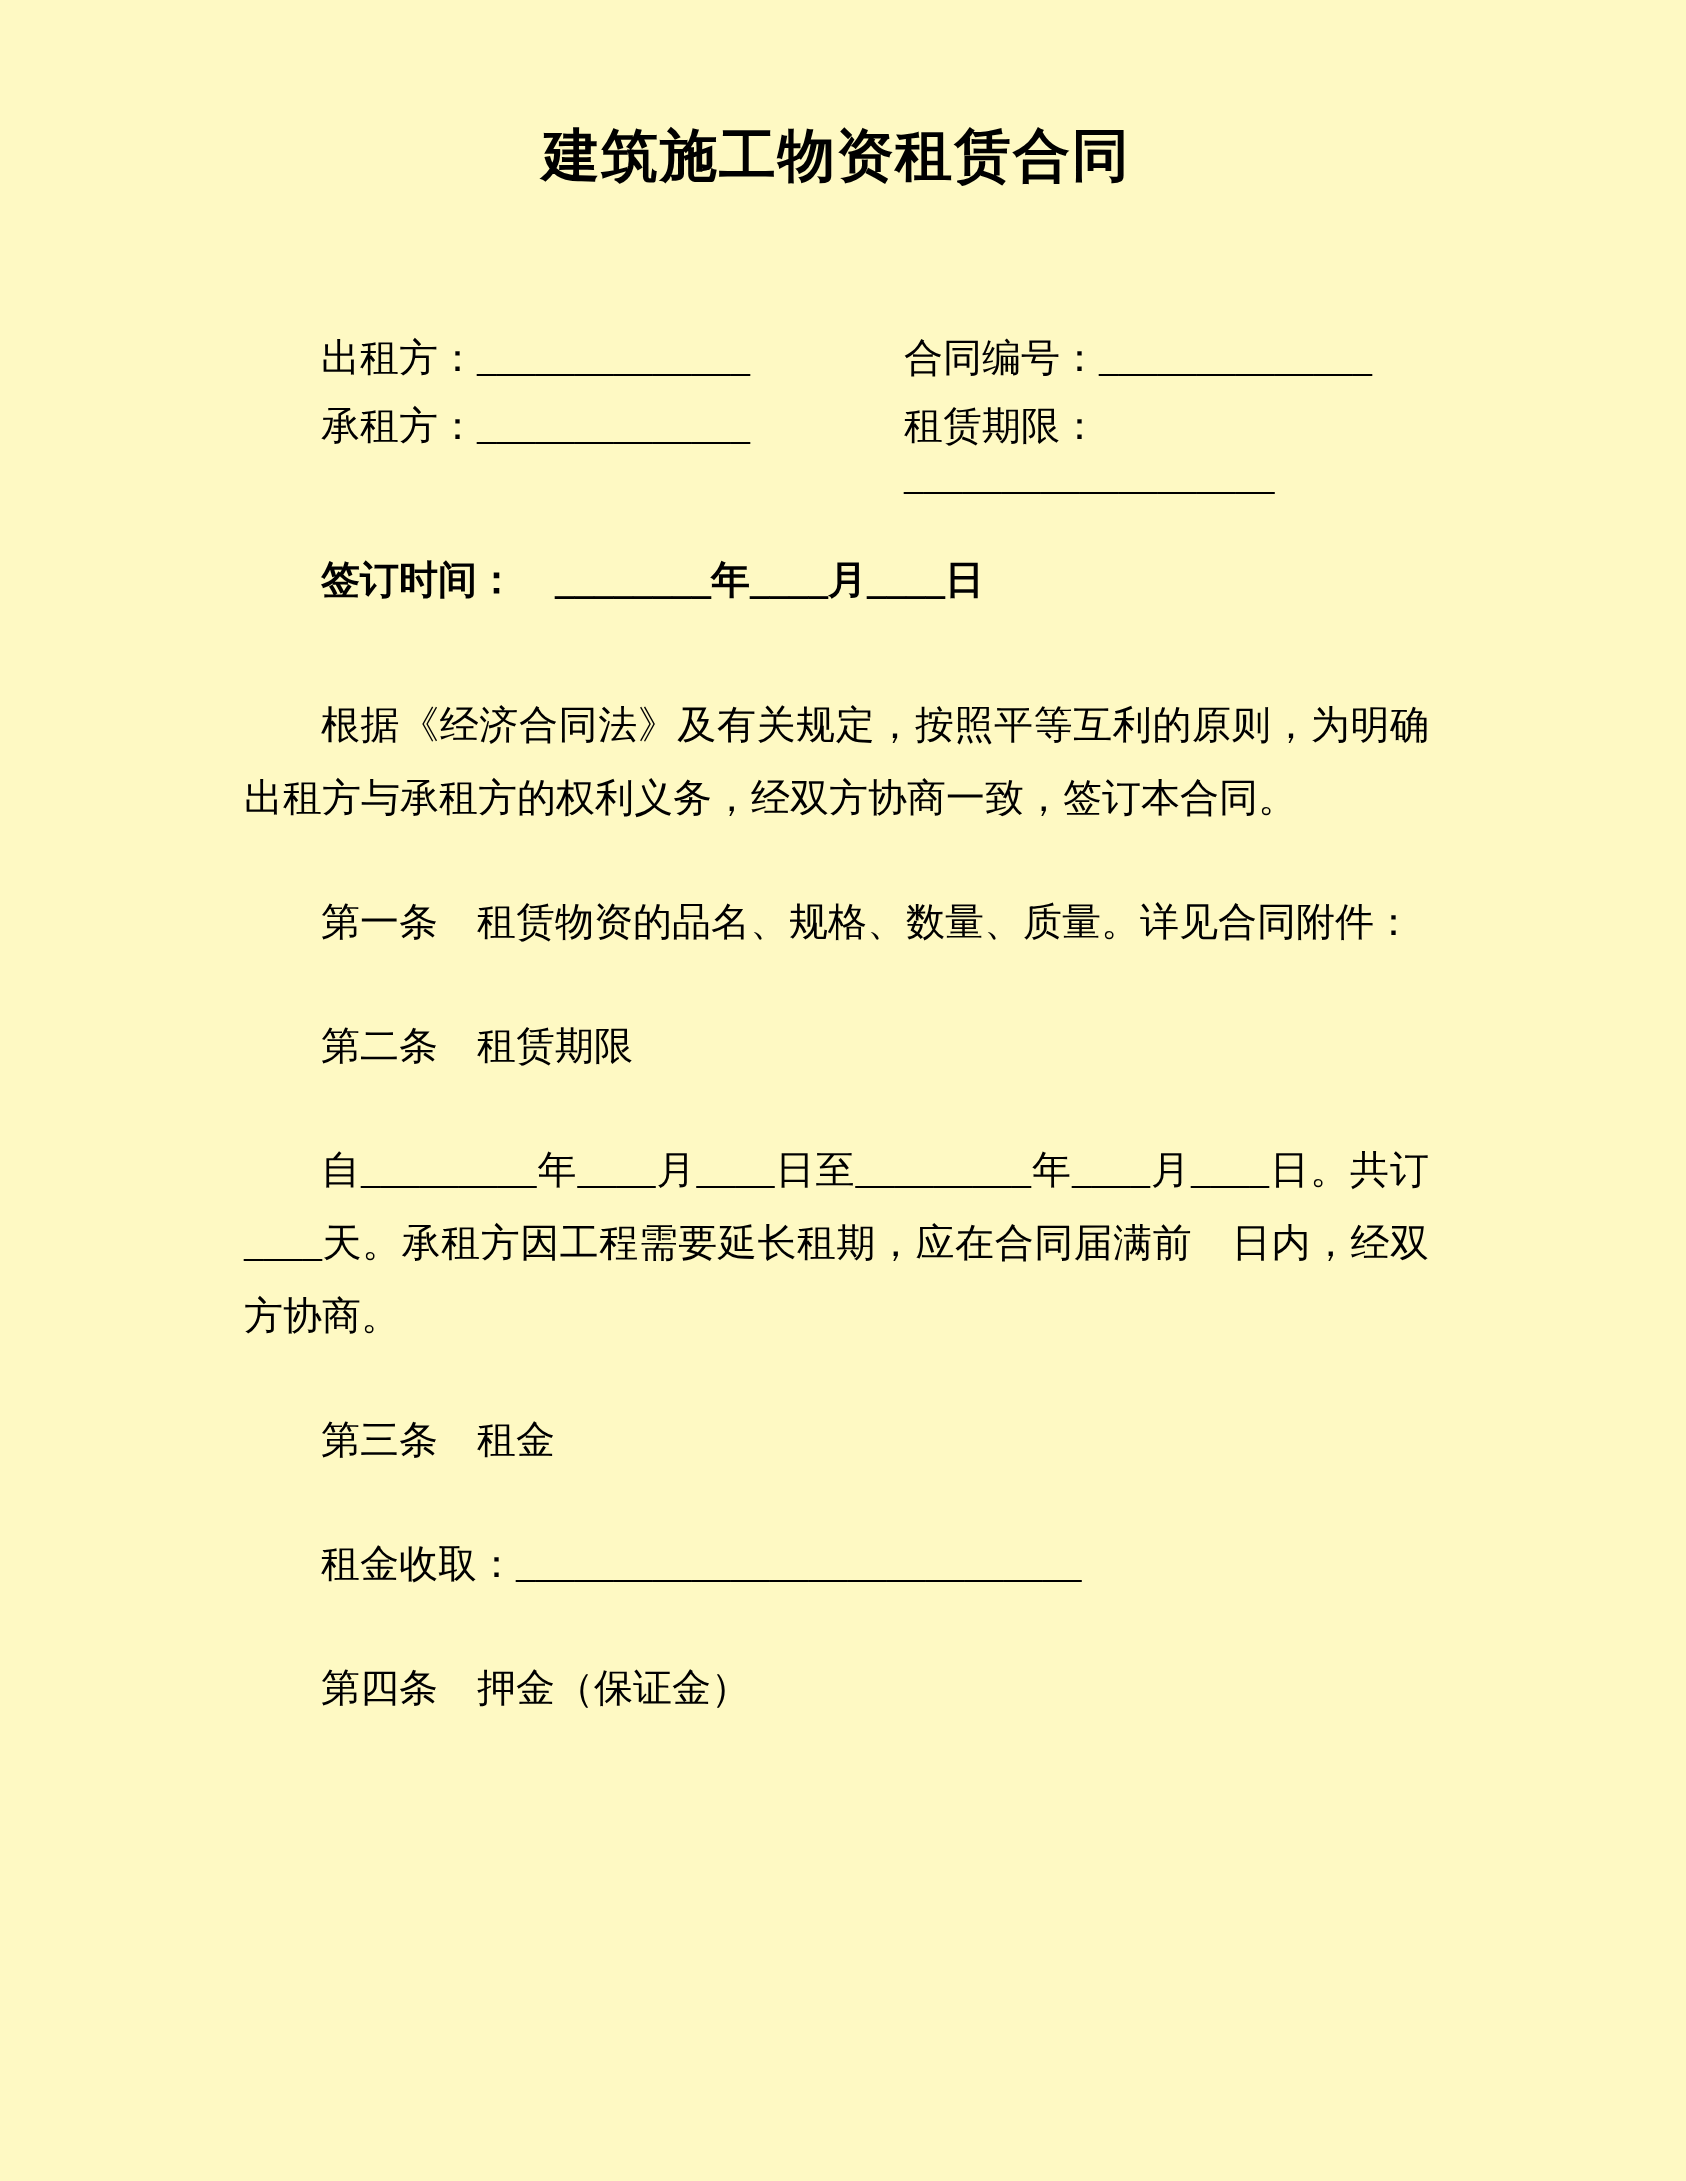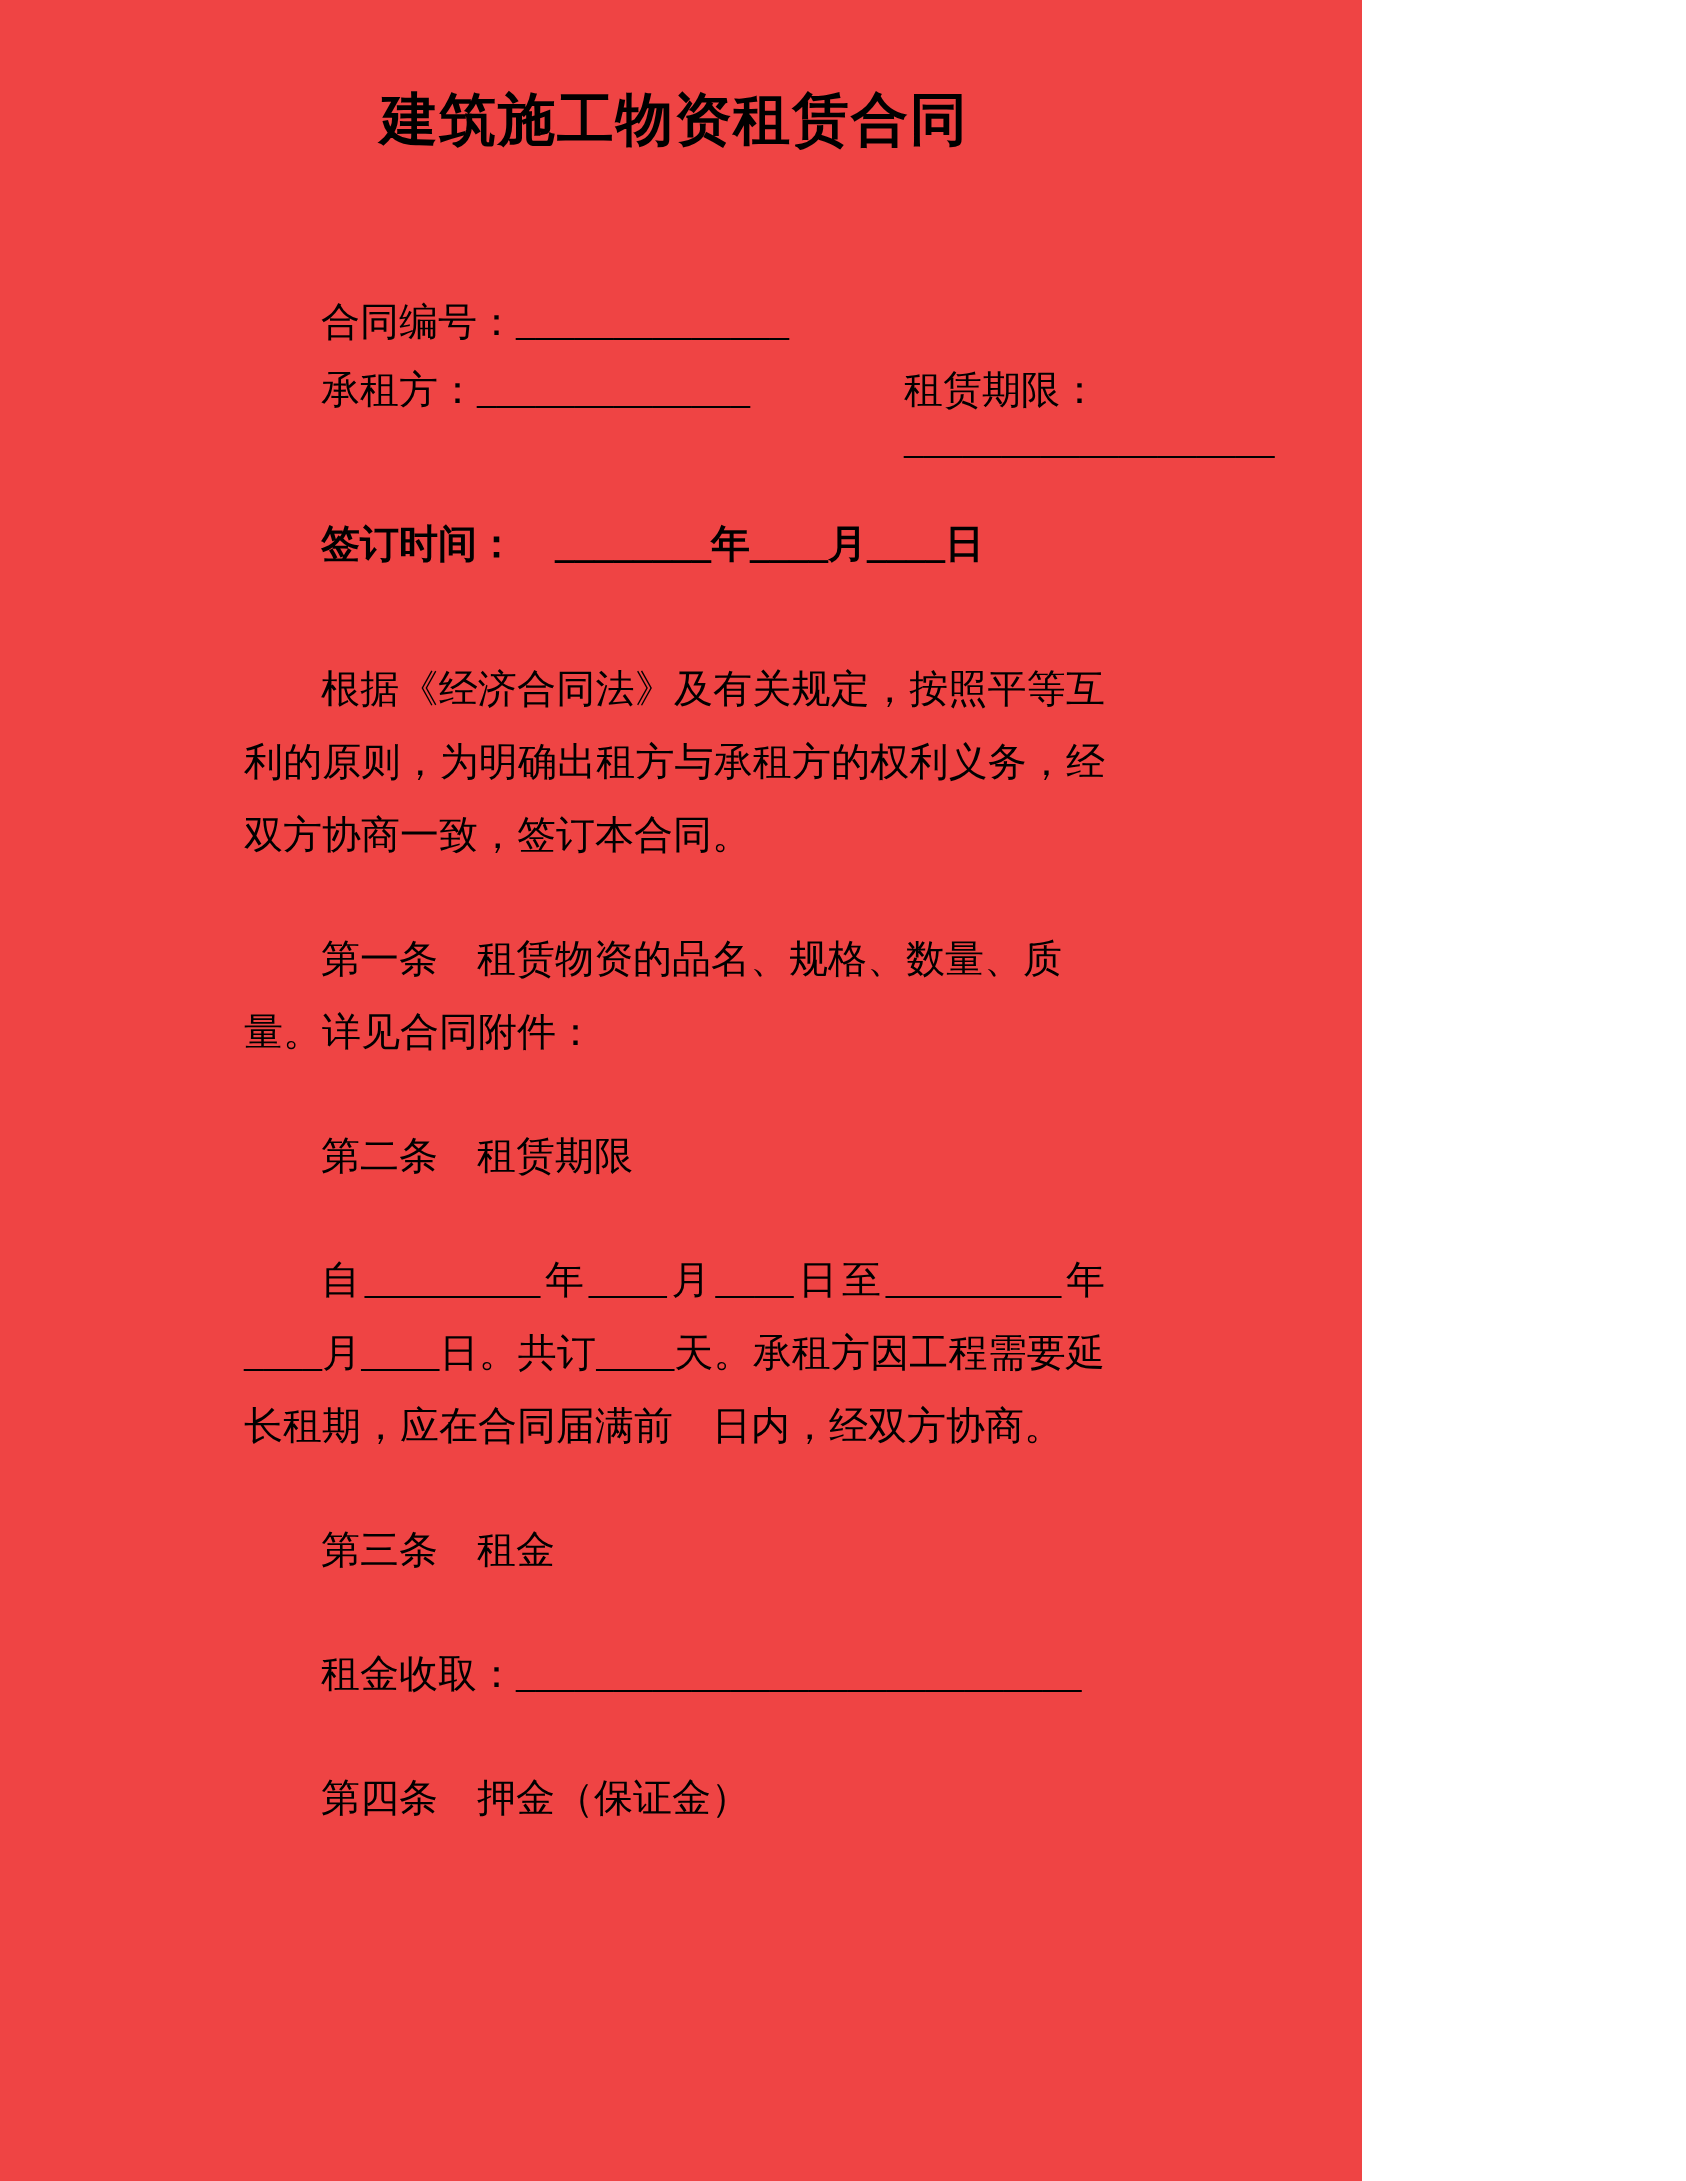--- a/index.html
+++ b/index.html
@@ -2,28 +2,28 @@
 <html style="font-size:14.7px"><head>
 <meta charset="utf-8">
 <style>
   html, body {
     margin: 0;
     padding: 0;
     background: #ffffff;
   }
   .page {
     position: relative;
-    width: 1362px;
+    width: 1686px;
     height: 2182px;
-    background: #ef4444;
+    background: #fef9c3;
     color: #000000;
     font-family: "Liberation Serif", "DejaVu Serif", serif;
     font-size: 39px;
     box-sizing: border-box;
-    padding: 82px 257px 92px 244px;
+    padding: 118px 257px 92px 244px;
     overflow: hidden;
   }
   .doc-title {
     font-family: "Liberation Sans", "DejaVu Sans", sans-serif;
     font-weight: bold;
     font-size: 57px;
     text-align: center;
     margin: 0 0 138px 0;
     letter-spacing: 1.8px;
   }
@@ -63,20 +63,21 @@
   }
 </style>
 </head>
 <body>
 
 <div class="page">
 
   <h1 class="doc-title">建筑施工物资租赁合同</h1>
 
   <div class="form-row">
+    <span class="cell-left">出租方：______________</span>
     <span class="cell-right">合同编号：______________</span>
   </div>
 
   <div class="form-row">
     <span class="cell-left">承租方：______________</span>
     <span class="cell-right">租赁期限：___________________</span>
   </div>
 
   <div class="time-row">签订时间：　________年____月____日</div>
 

